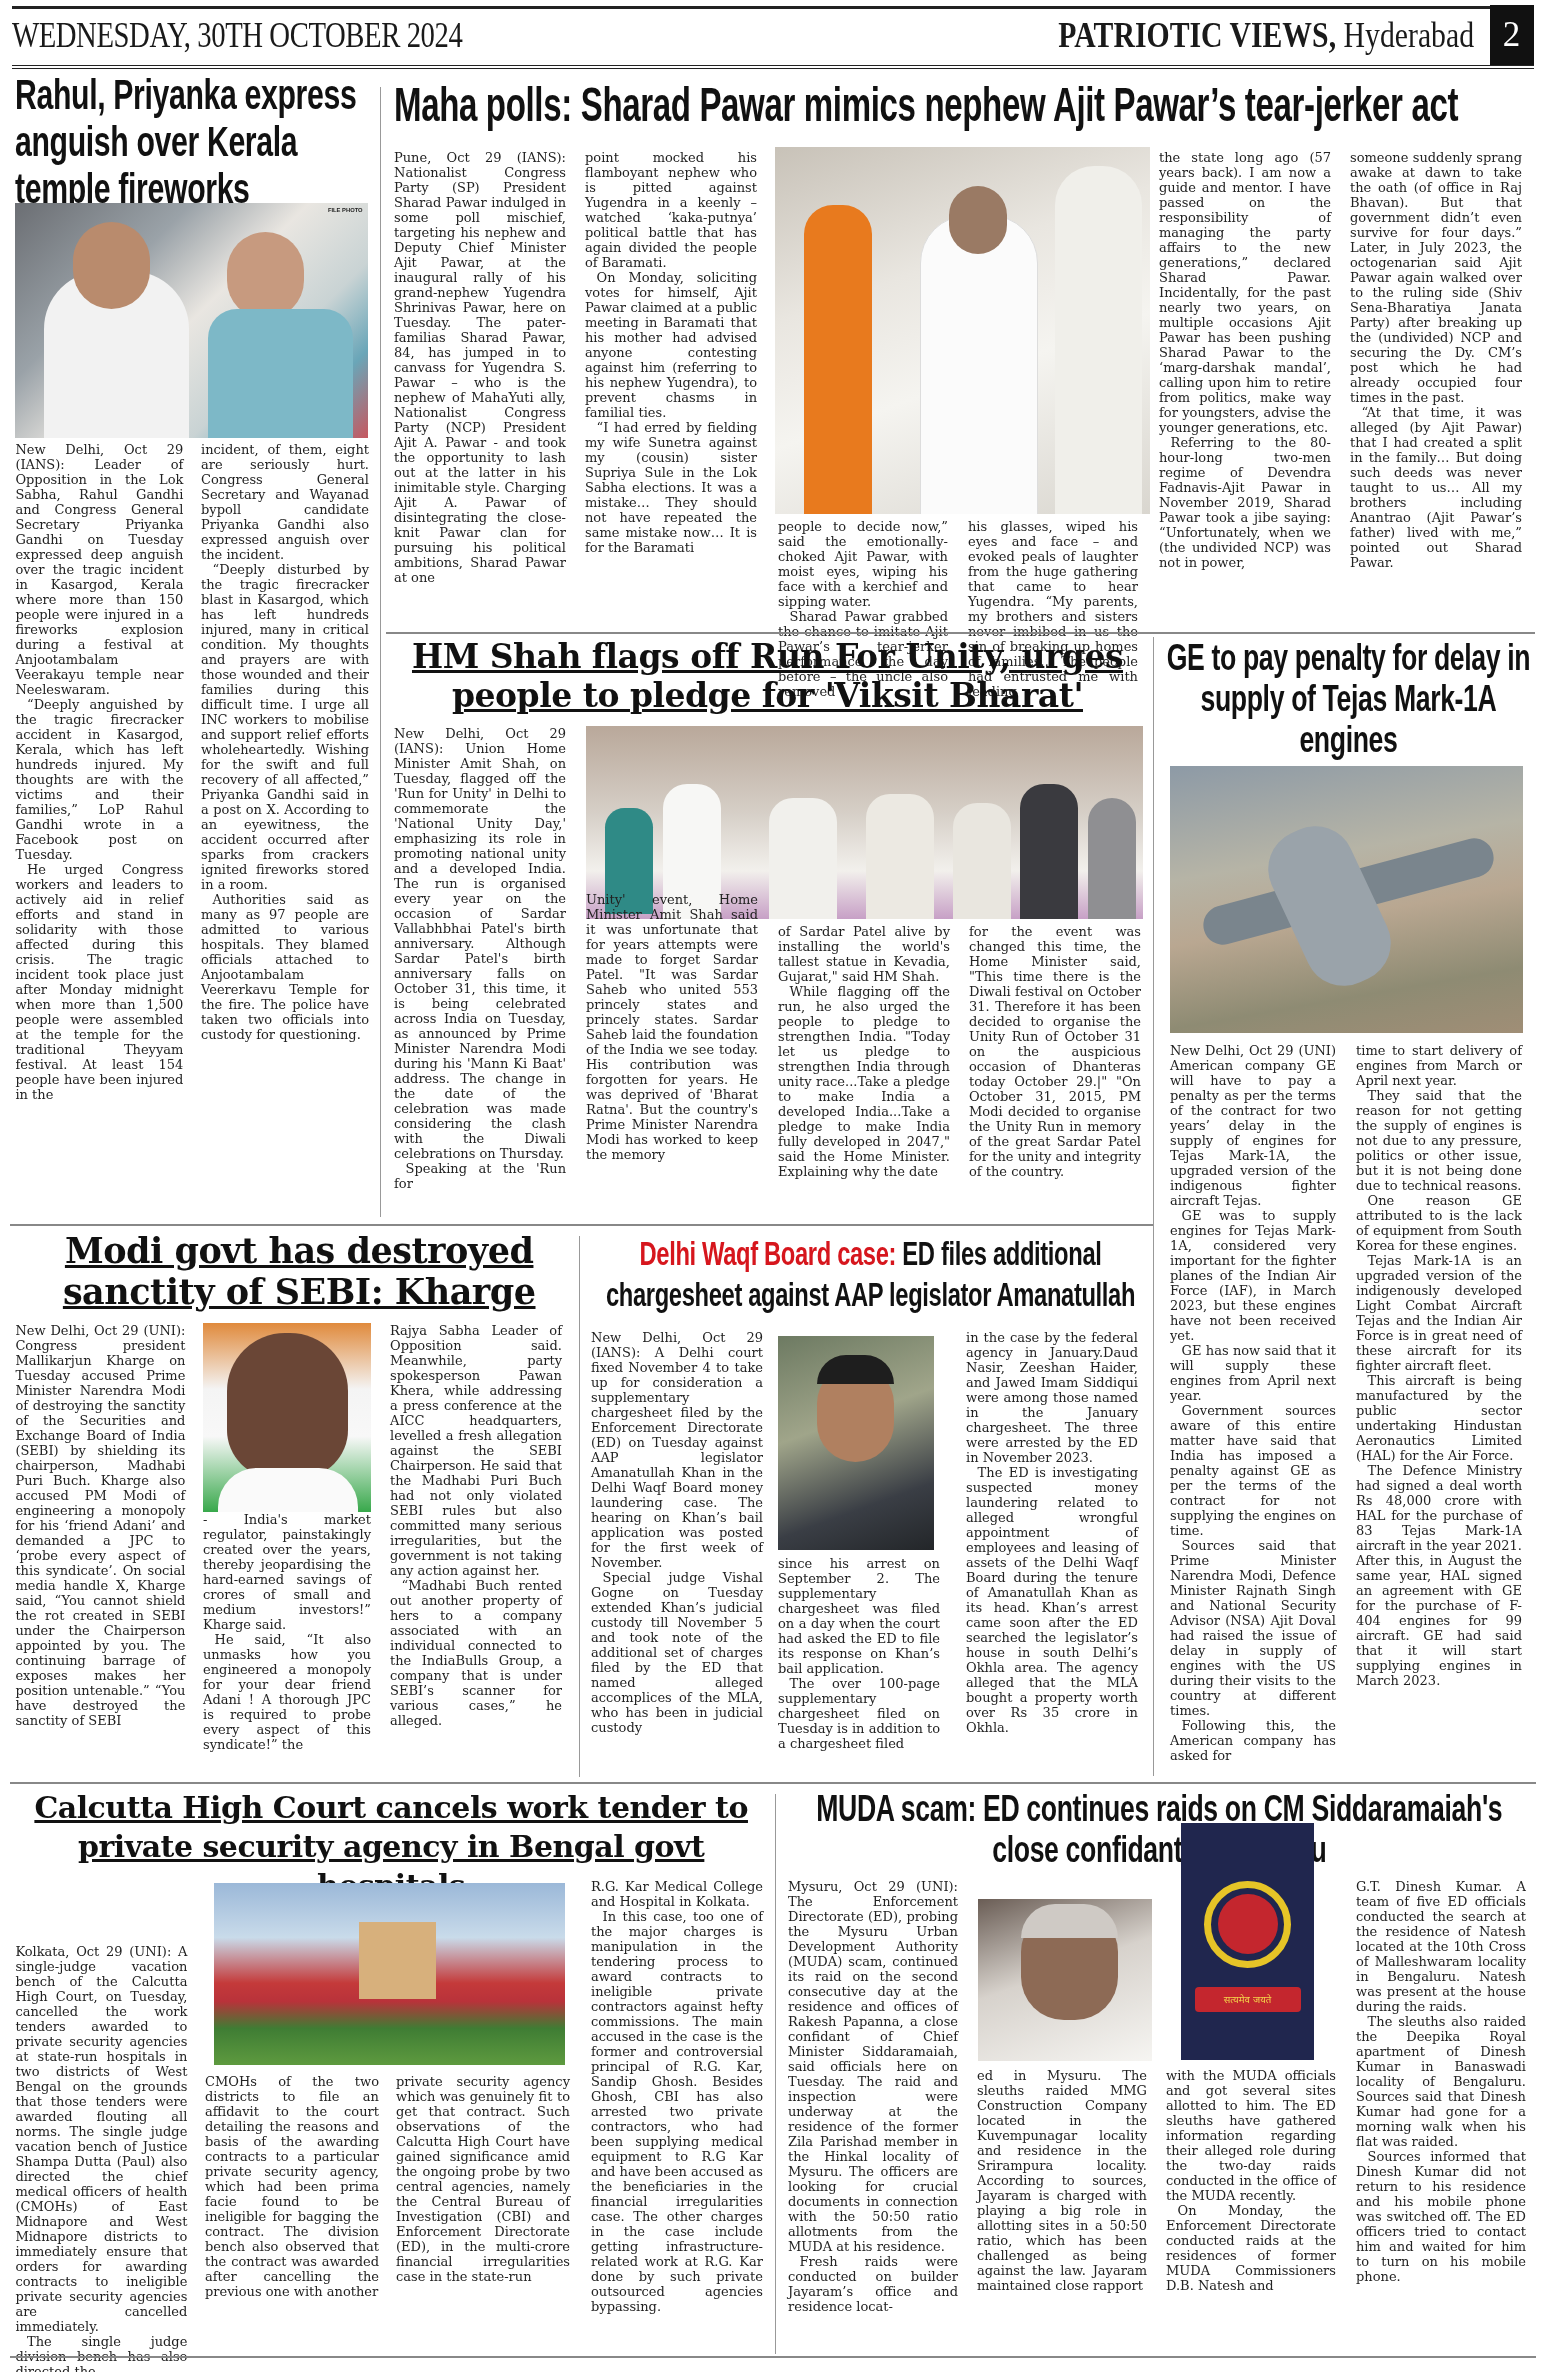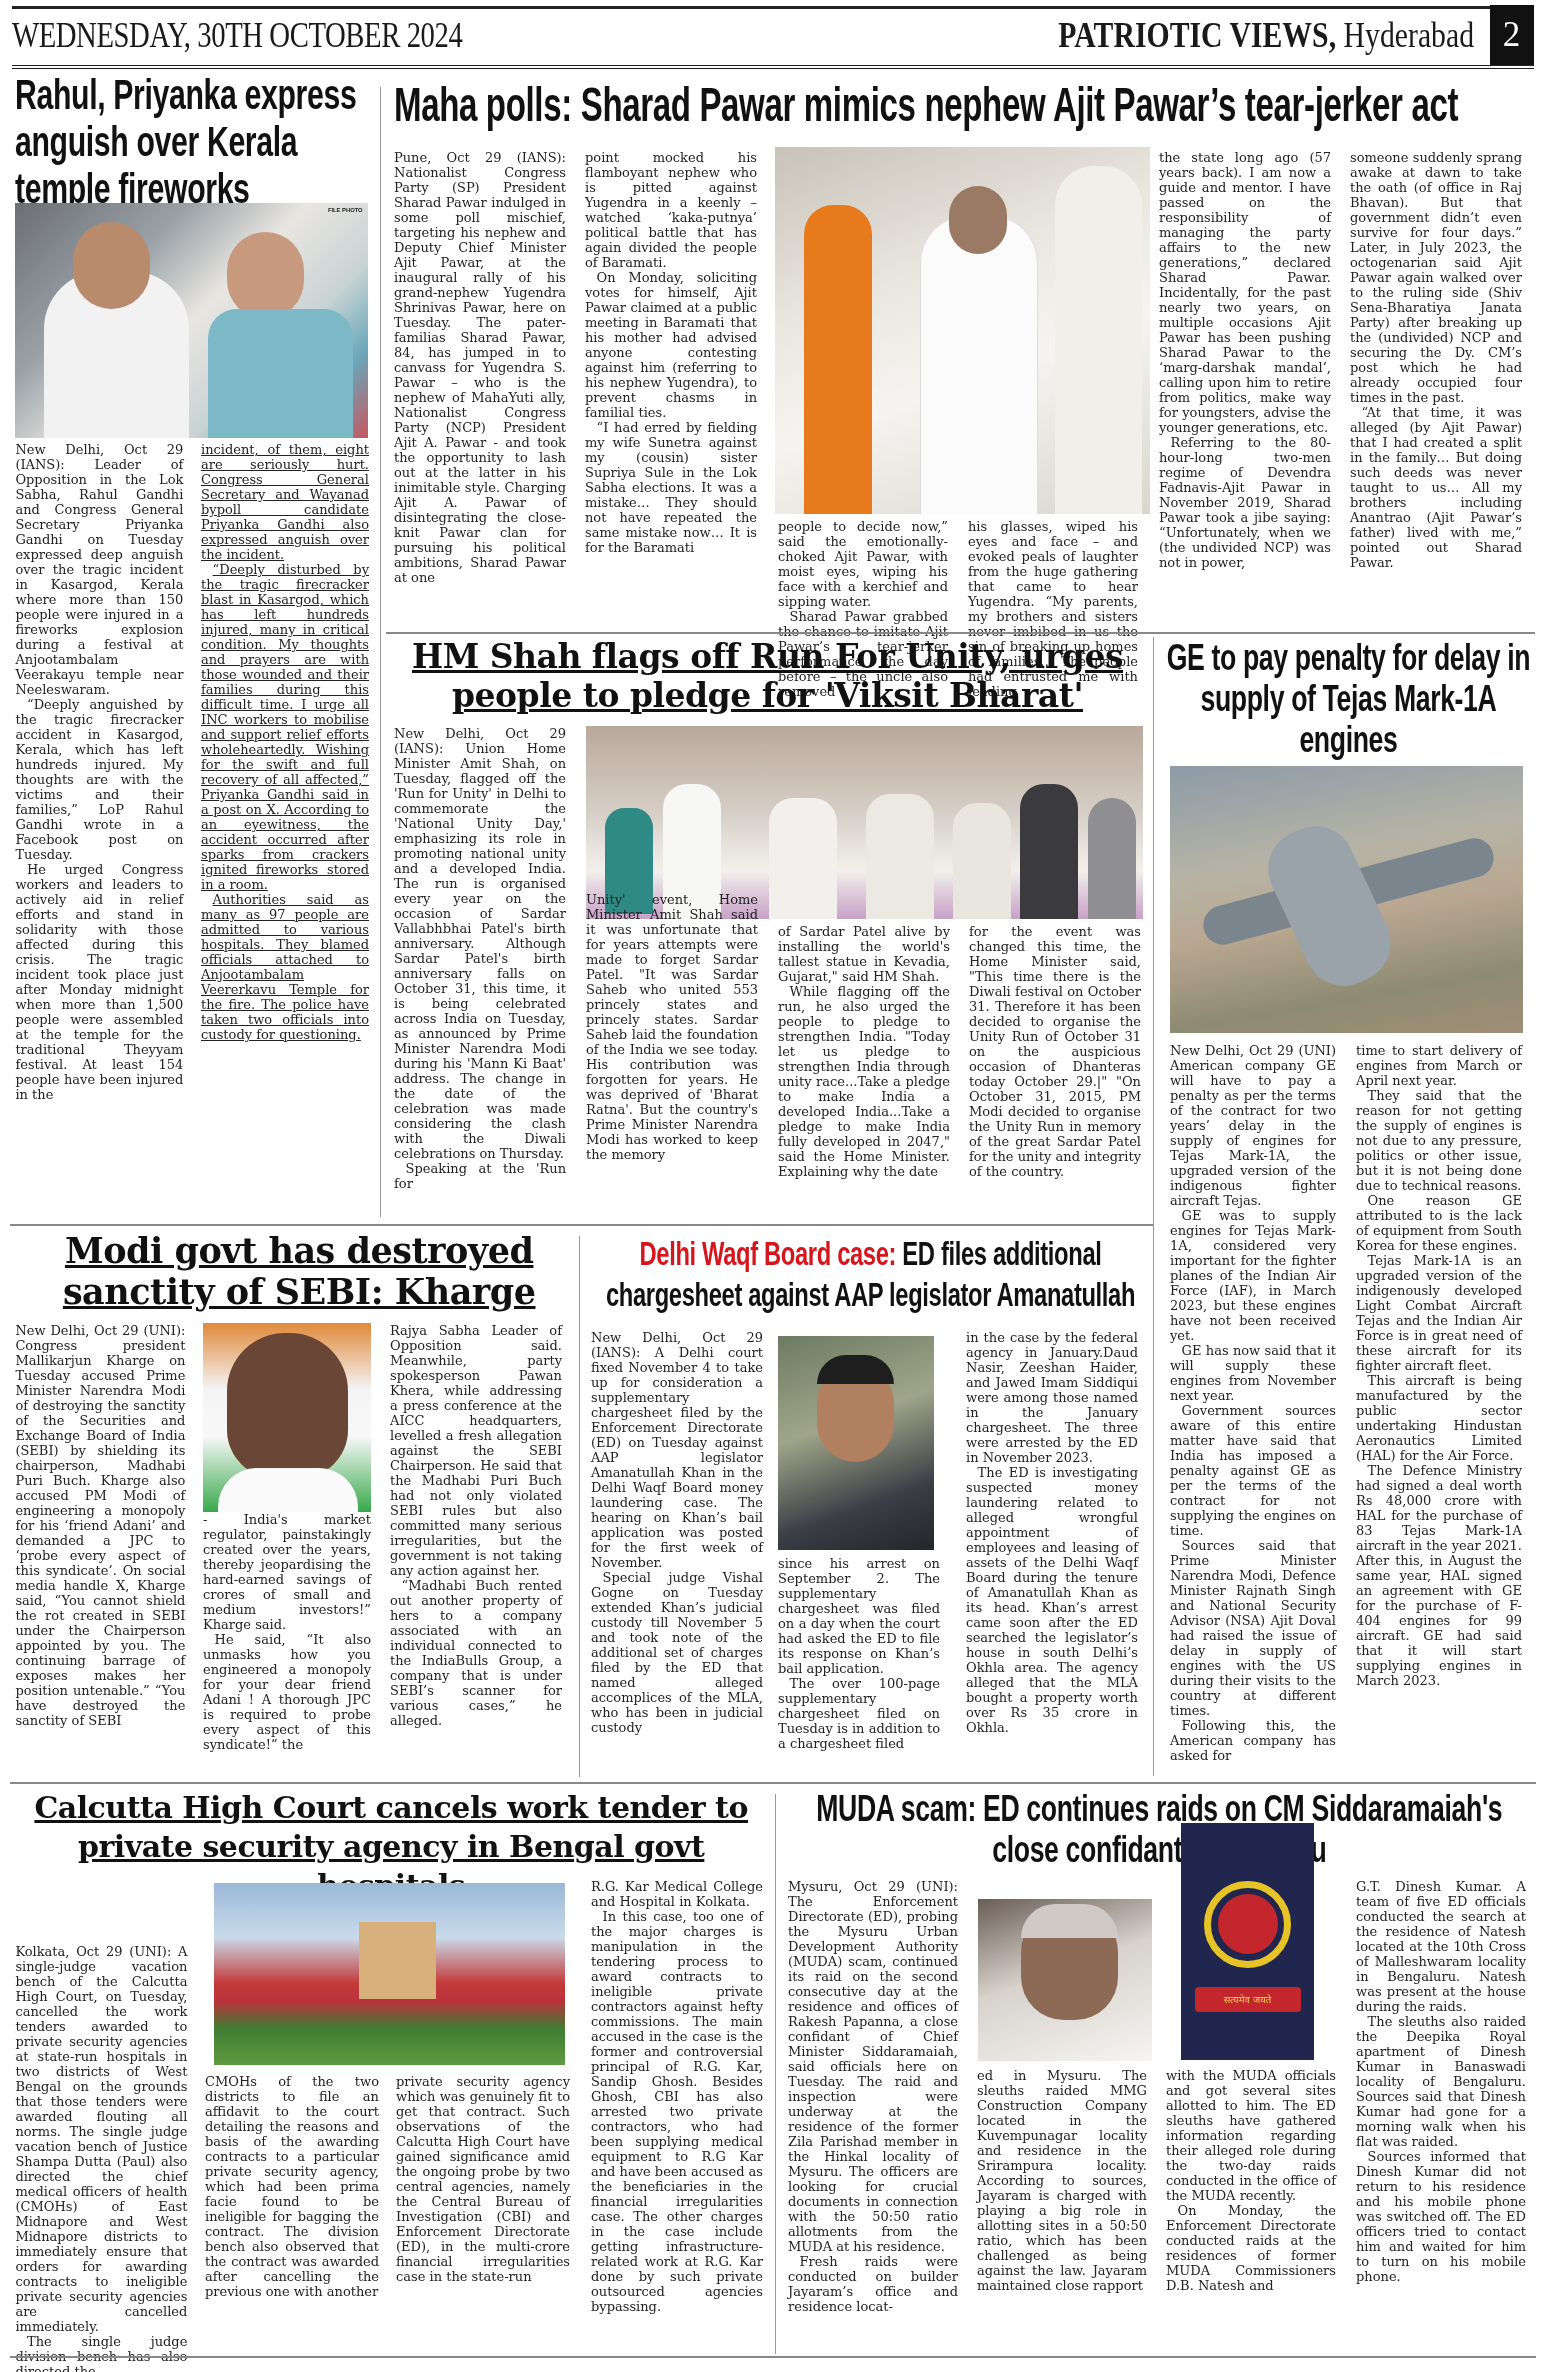--- a/index.html
+++ b/index.html
@@ -40,21 +40,21 @@
     <div style="position:absolute;left:58px;top:19.3px;width:77px;height:87px;background:#b98b6d;border-radius:39px;"></div>
     <div style="position:absolute;left:212px;top:29px;width:77px;height:87px;background:#c79a7f;border-radius:39px;"></div>
     <div style="position:absolute;left:193px;top:106px;width:145px;height:130px;background:#7db8c7;border-radius:29px 29px 0 0;"></div>
     <span class="credit">FILE PHOTO</span>
   </div>
   <div class="abs col" style="left:15.4px;top:442px;width:168px;">
     <p>New Delhi, Oct 29 (IANS): Leader of Opposition in the Lok Sabha, Rahul Gandhi and Congress General Secretary Priyanka Gandhi on Tuesday expressed deep anguish over the tragic incident in Kasargod, Kerala where more than 150 people were injured in a fireworks explosion during a festival at Anjootambalam Veerakayu temple near Neeleswaram.</p>
     <p>“Deeply anguished by the tragic firecracker accident in Kasargod, Kerala, which has left hundreds injured. My thoughts are with the victims and their families,” LoP Rahul Gandhi wrote in a Facebook post on Tuesday.</p>
     <p>He urged Congress workers and leaders to actively aid in relief efforts and stand in solidarity with those affected during this crisis. The tragic incident took place just after Monday midnight when more than 1,500 people were assembled at the temple for the traditional Theyyam festival. At least 154 people have been injured in the</p>
   </div>
-  <div class="abs col" style="left:201px;top:442px;width:168px;text-decoration:underline;">
+  <div class="abs col" style="left:201px;top:442px;width:168px;">
     <p>incident, of them, eight are seriously hurt. Congress General Secretary and Wayanad bypoll candidate Priyanka Gandhi also expressed anguish over the incident.</p>
     <p>“Deeply disturbed by the tragic firecracker blast in Kasargod, which has left hundreds injured, many in critical condition. My thoughts and prayers are with those wounded and their families during this difficult time. I urge all INC workers to mobilise and support relief efforts wholeheartedly. Wishing for the swift and full recovery of all affected,” Priyanka Gandhi said in a post on X. According to an eyewitness, the accident occurred after sparks from crackers ignited fireworks stored in a room.</p>
     <p>Authorities said as many as 97 people are admitted to various hospitals. They blamed officials attached to Anjootambalam Veererkavu Temple for the fire. The police have taken two officials into custody for questioning.</p>
   </div>
 </article>
 
 <div class="abs rule-v" style="left:380px;top:87px;height:1130px;"></div>
 
 <article>
   <div class="abs hl-cond" style="left:394px;top:77px;font-size:48px;line-height:56px;transform:scaleX(.688);">Maha polls: Sharad Pawar mimics nephew Ajit Pawar’s tear-jerker act</div>
@@ -122,21 +122,21 @@
 
 <article>
   <div class="abs hl-cond" style="left:1159px;top:637px;width:512px;font-size:36px;line-height:41px;white-space:normal;text-align:center;transform:scaleX(.74);">GE to pay penalty for delay in supply of Tejas Mark-1A engines</div>
   <div class="abs photo" style="left:1170px;top:766px;width:353px;height:267px;background:linear-gradient(170deg,#8d9aa6 0%,#b6b4a6 35%,#b9a791 55%,#8e8b73 80%,#a08e76 100%);">
     <div style="position:absolute;left:29px;top:106px;width:299px;height:39px;background:#7a858d;transform:rotate(-15deg);border-radius:19.3px;"></div>
     <div style="position:absolute;left:116px;top:58px;width:87px;height:164px;background:#9aa3aa;transform:rotate(-25deg);border-radius:39px;"></div>
   </div>
   <div class="abs col" style="left:1170px;top:1043px;width:166px;">
     <p>New Delhi, Oct 29 (UNI) American company GE will have to pay a penalty as per the terms of the contract for two years’ delay in the supply of engines for Tejas Mark-1A, the upgraded version of the indigenous fighter aircraft Tejas.</p>
     <p>GE was to supply engines for Tejas Mark-1A, considered very important for the fighter planes of the Indian Air Force (IAF), in March 2023, but these engines have not been received yet.</p>
-    <p>GE has now said that it will supply these engines from November next year.</p>
+    <p>GE has now said that it will supply these engines from April next year.</p>
     <p>Government sources aware of this entire matter have said that India has imposed a penalty against GE as per the terms of the contract for not supplying the engines on time.</p>
     <p>Sources said that Prime Minister Narendra Modi, Defence Minister Rajnath Singh and National Security Advisor (NSA) Ajit Doval had raised the issue of delay in supply of engines with the US during their visits to the country at different times.</p>
     <p>Following this, the American company has asked for</p>
   </div>
   <div class="abs col" style="left:1356px;top:1043px;width:166px;">
     <p>time to start delivery of engines from March or April next year.</p>
     <p>They said that the reason for not getting the supply of engines is not due to any pressure, politics or other issue, but it is not being done due to technical reasons.</p>
     <p>One reason GE attributed to is the lack of equipment from South Korea for these engines.</p>
     <p>Tejas Mark-1A is an upgraded version of the indigenously developed Light Combat Aircraft Tejas and the Indian Air Force is in great need of these aircraft for its fighter aircraft fleet.</p>
     <p>This aircraft is being manufactured by the public sector undertaking Hindustan Aeronautics Limited (HAL) for the Air Force.</p>

